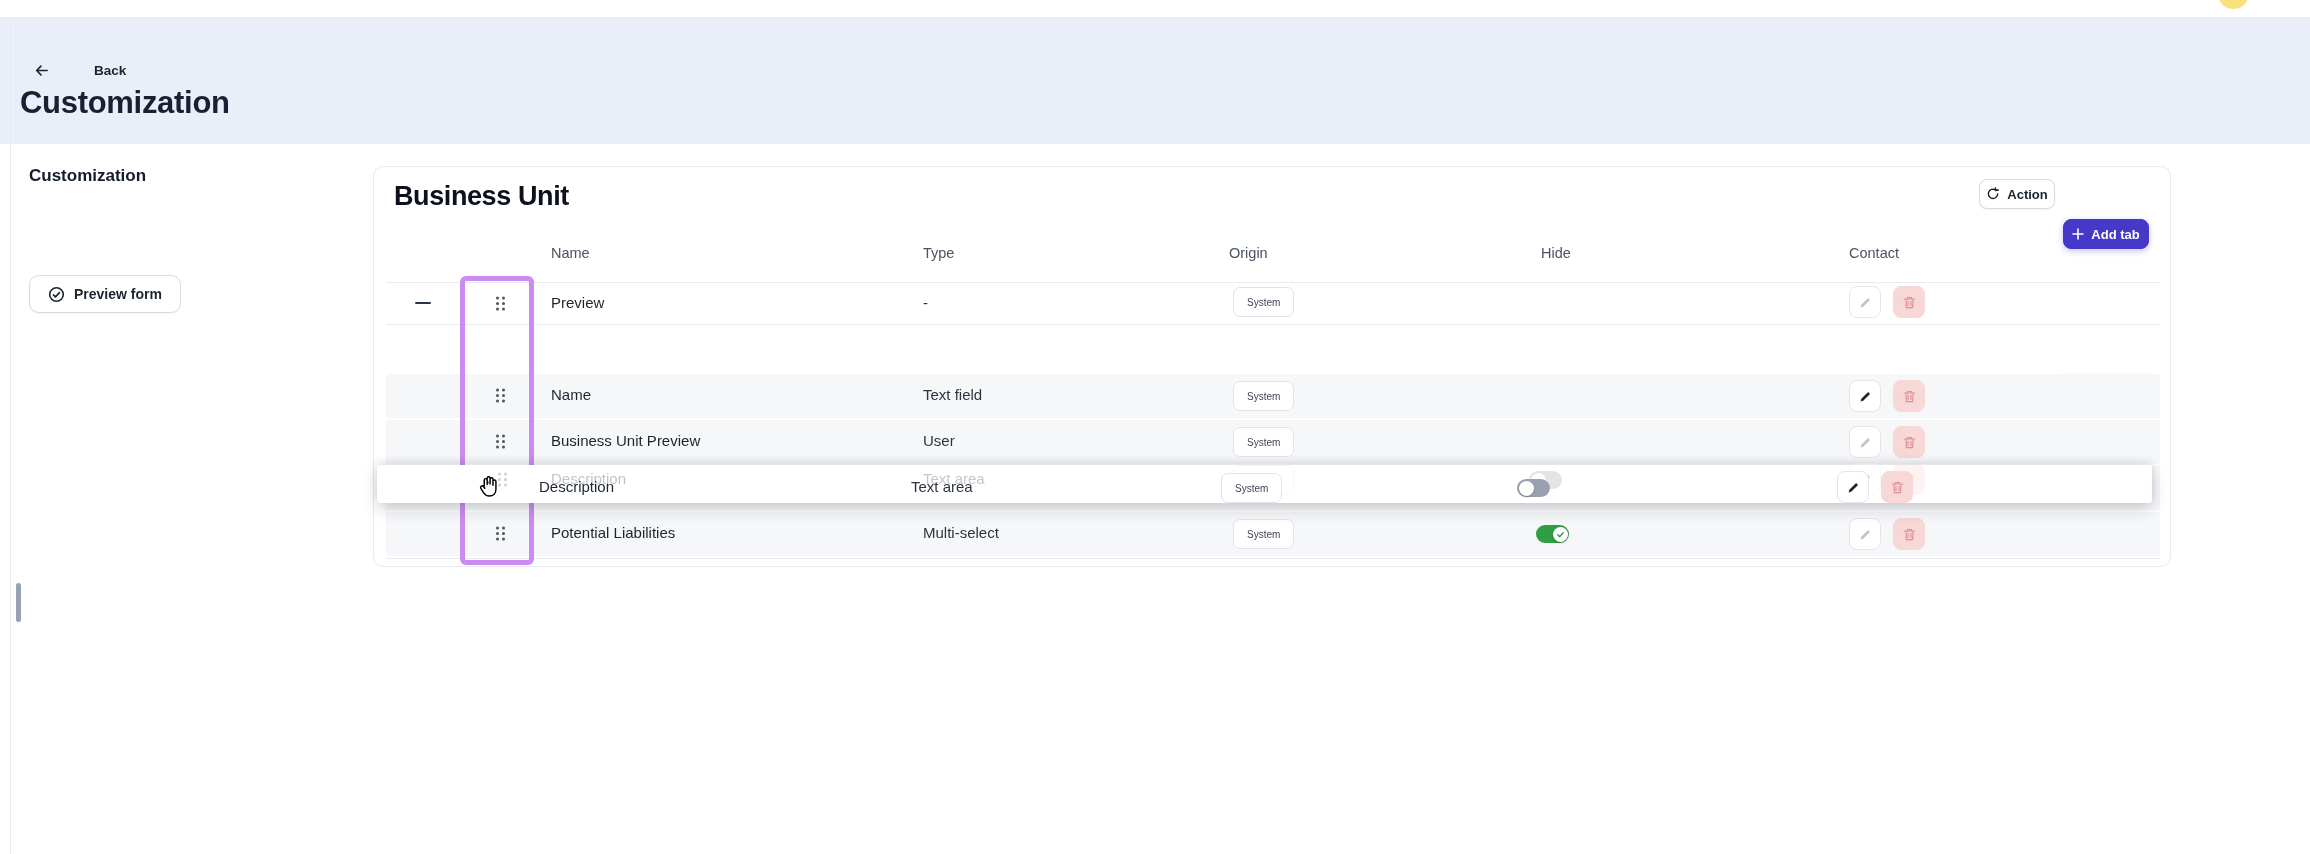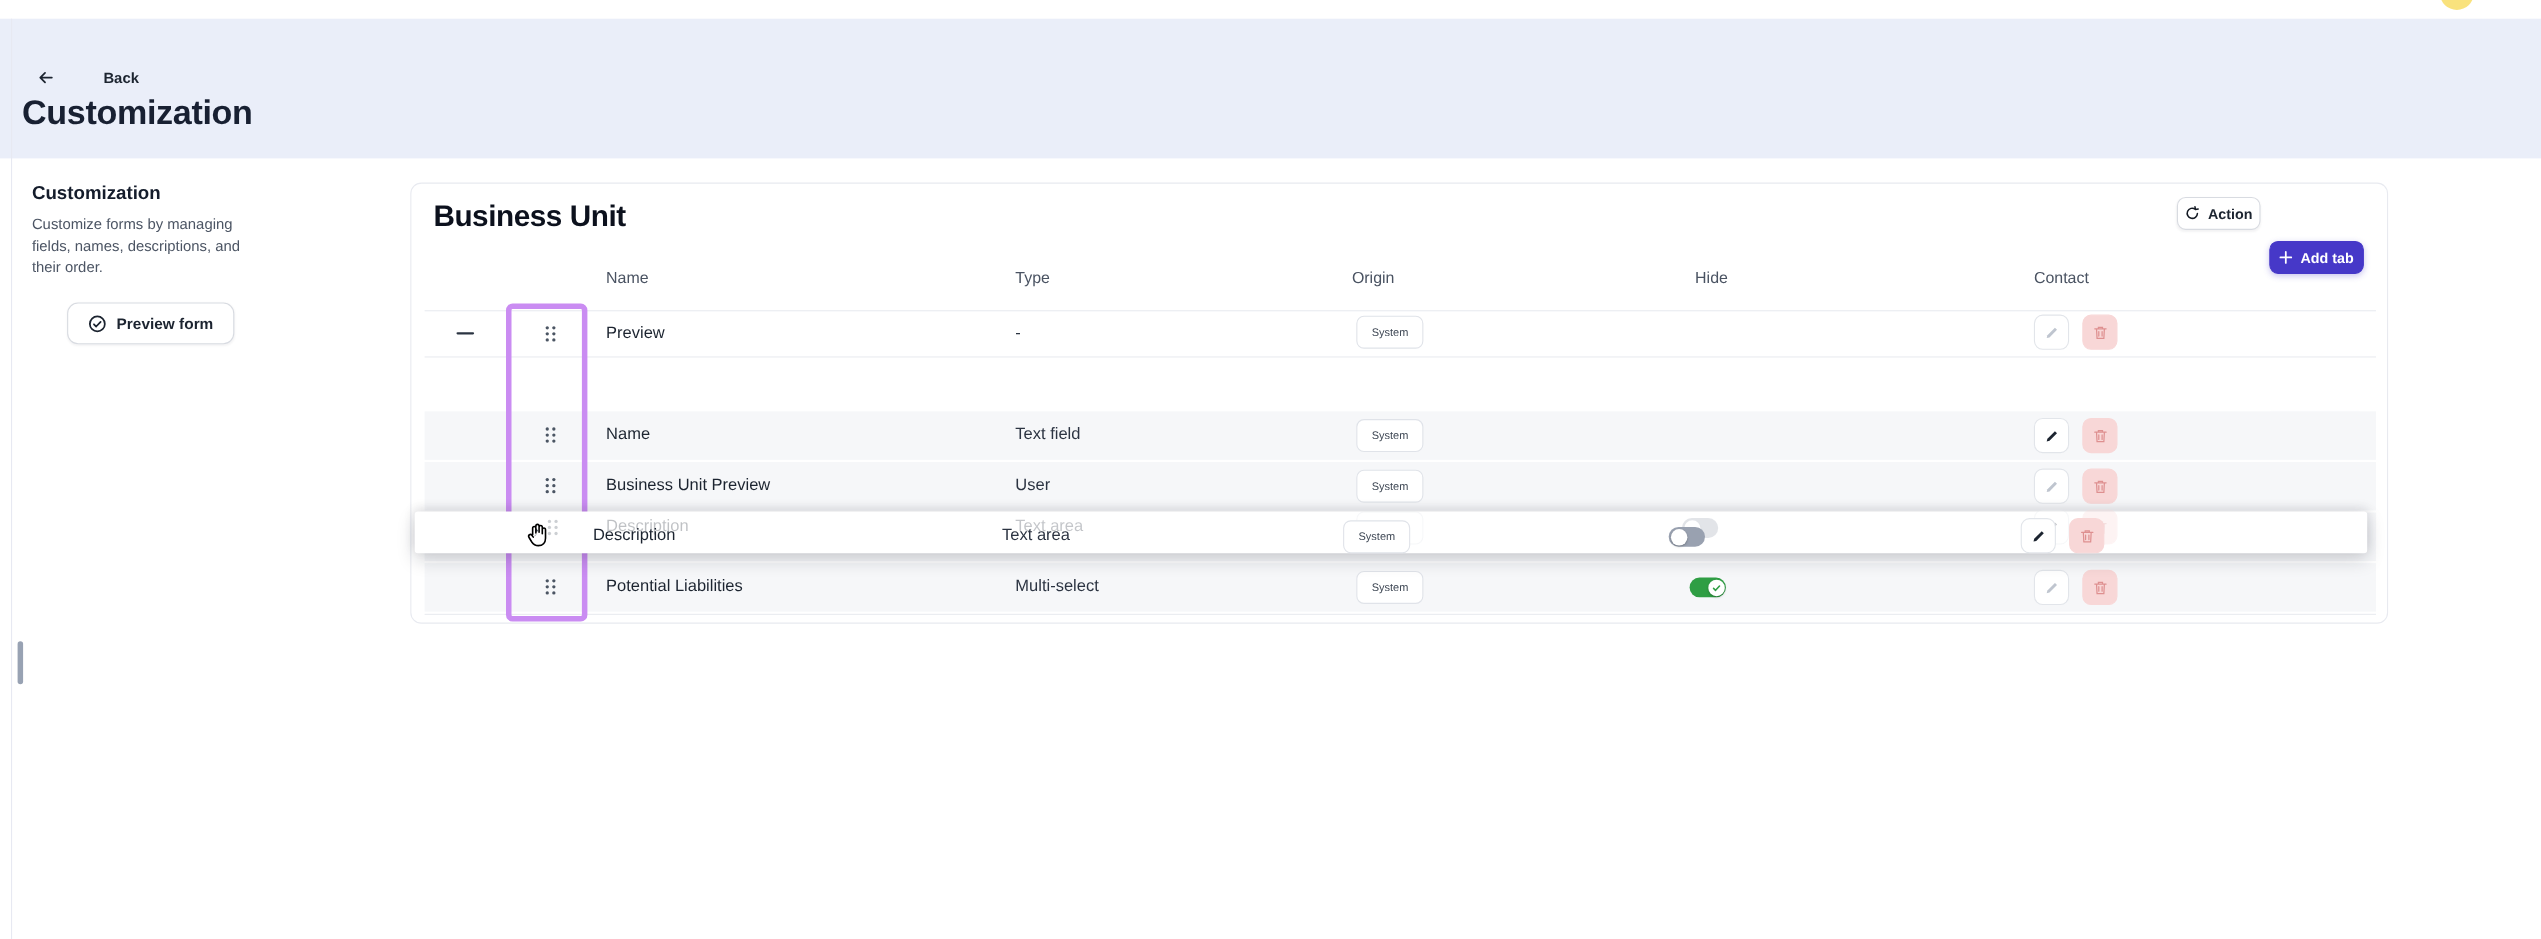--- a/index.html
+++ b/index.html
@@ -20,21 +20,21 @@
 
   
   .left-line { left:10px; top:17px; width:1px; height:837px; background:#e7e9f2; }
   .scroll-thumb { left:16px; top:583px; width:5px; height:39px; border-radius:3px; background:#98a2b3; }
 
   
   .sb-title { left:29px; top:166px; font-size:17px; font-weight:700; color:#141c2b; }
   .sb-desc { left:29px; top:194px; width:198px; font-size:13.5px; line-height:19.5px; color:#4c5564; }
   .preview-btn { left:29px; top:275px; height:38px; padding:0 18px; display:flex; align-items:center; gap:9px;
     background:#fff; border:1px solid #d8dbe1; border-radius:10px; cursor:pointer;
-    box-shadow:0 1px 2px rgba(16,24,40,.05);margin-left:32px; }
+    box-shadow:0 1px 2px rgba(16,24,40,.05); }
   .preview-btn span { font-size:14px; font-weight:700; color:#1c2430; }
 
   
   .card { left:373px; top:166px; width:1798px; height:401px; background:#fff;
     border:1px solid #e8eaf0; border-radius:10px; }
   .card-title { left:20px; top:14px; font-size:27px; font-weight:800; color:#0c111d; letter-spacing:-0.4px; }
 
   .btn { display:flex; align-items:center; justify-content:center; gap:7px; border-radius:8px;
     font-size:13px; font-weight:700; cursor:pointer; }
   .btn-ghost { background:#fff; border:1px solid #d8dbe1; color:#1c2430; box-shadow:0 1px 2px rgba(16,24,40,.05); }
@@ -105,21 +105,20 @@
       </svg>
       <span class="back-label">Back</span>
     </div>
     <div class="abs page-title">Customization</div>
   </div>
 
   <div class="abs left-line"></div>
   <div class="abs scroll-thumb"></div>
 
   <div class="abs sb-title">Customization</div>
-  <div class="abs sb-desc">Customize forms by managing fields, names, descriptions, and their order.</div>
   <div class="abs preview-btn">
     <svg width="17" height="17" viewBox="0 0 16 16">
       <circle cx="8" cy="8" r="6.4" fill="none" stroke="#1c2430" stroke-width="1.5"></circle>
       <path d="M5.1 8.3l1.9 1.9 3.8-4" fill="none" stroke="#1c2430" stroke-width="1.5" stroke-linecap="round" stroke-linejoin="round"></path>
     </svg>
     <span>Preview form</span>
   </div>
 
   <div class="abs card">
     <div class="abs card-title">Business Unit</div>

